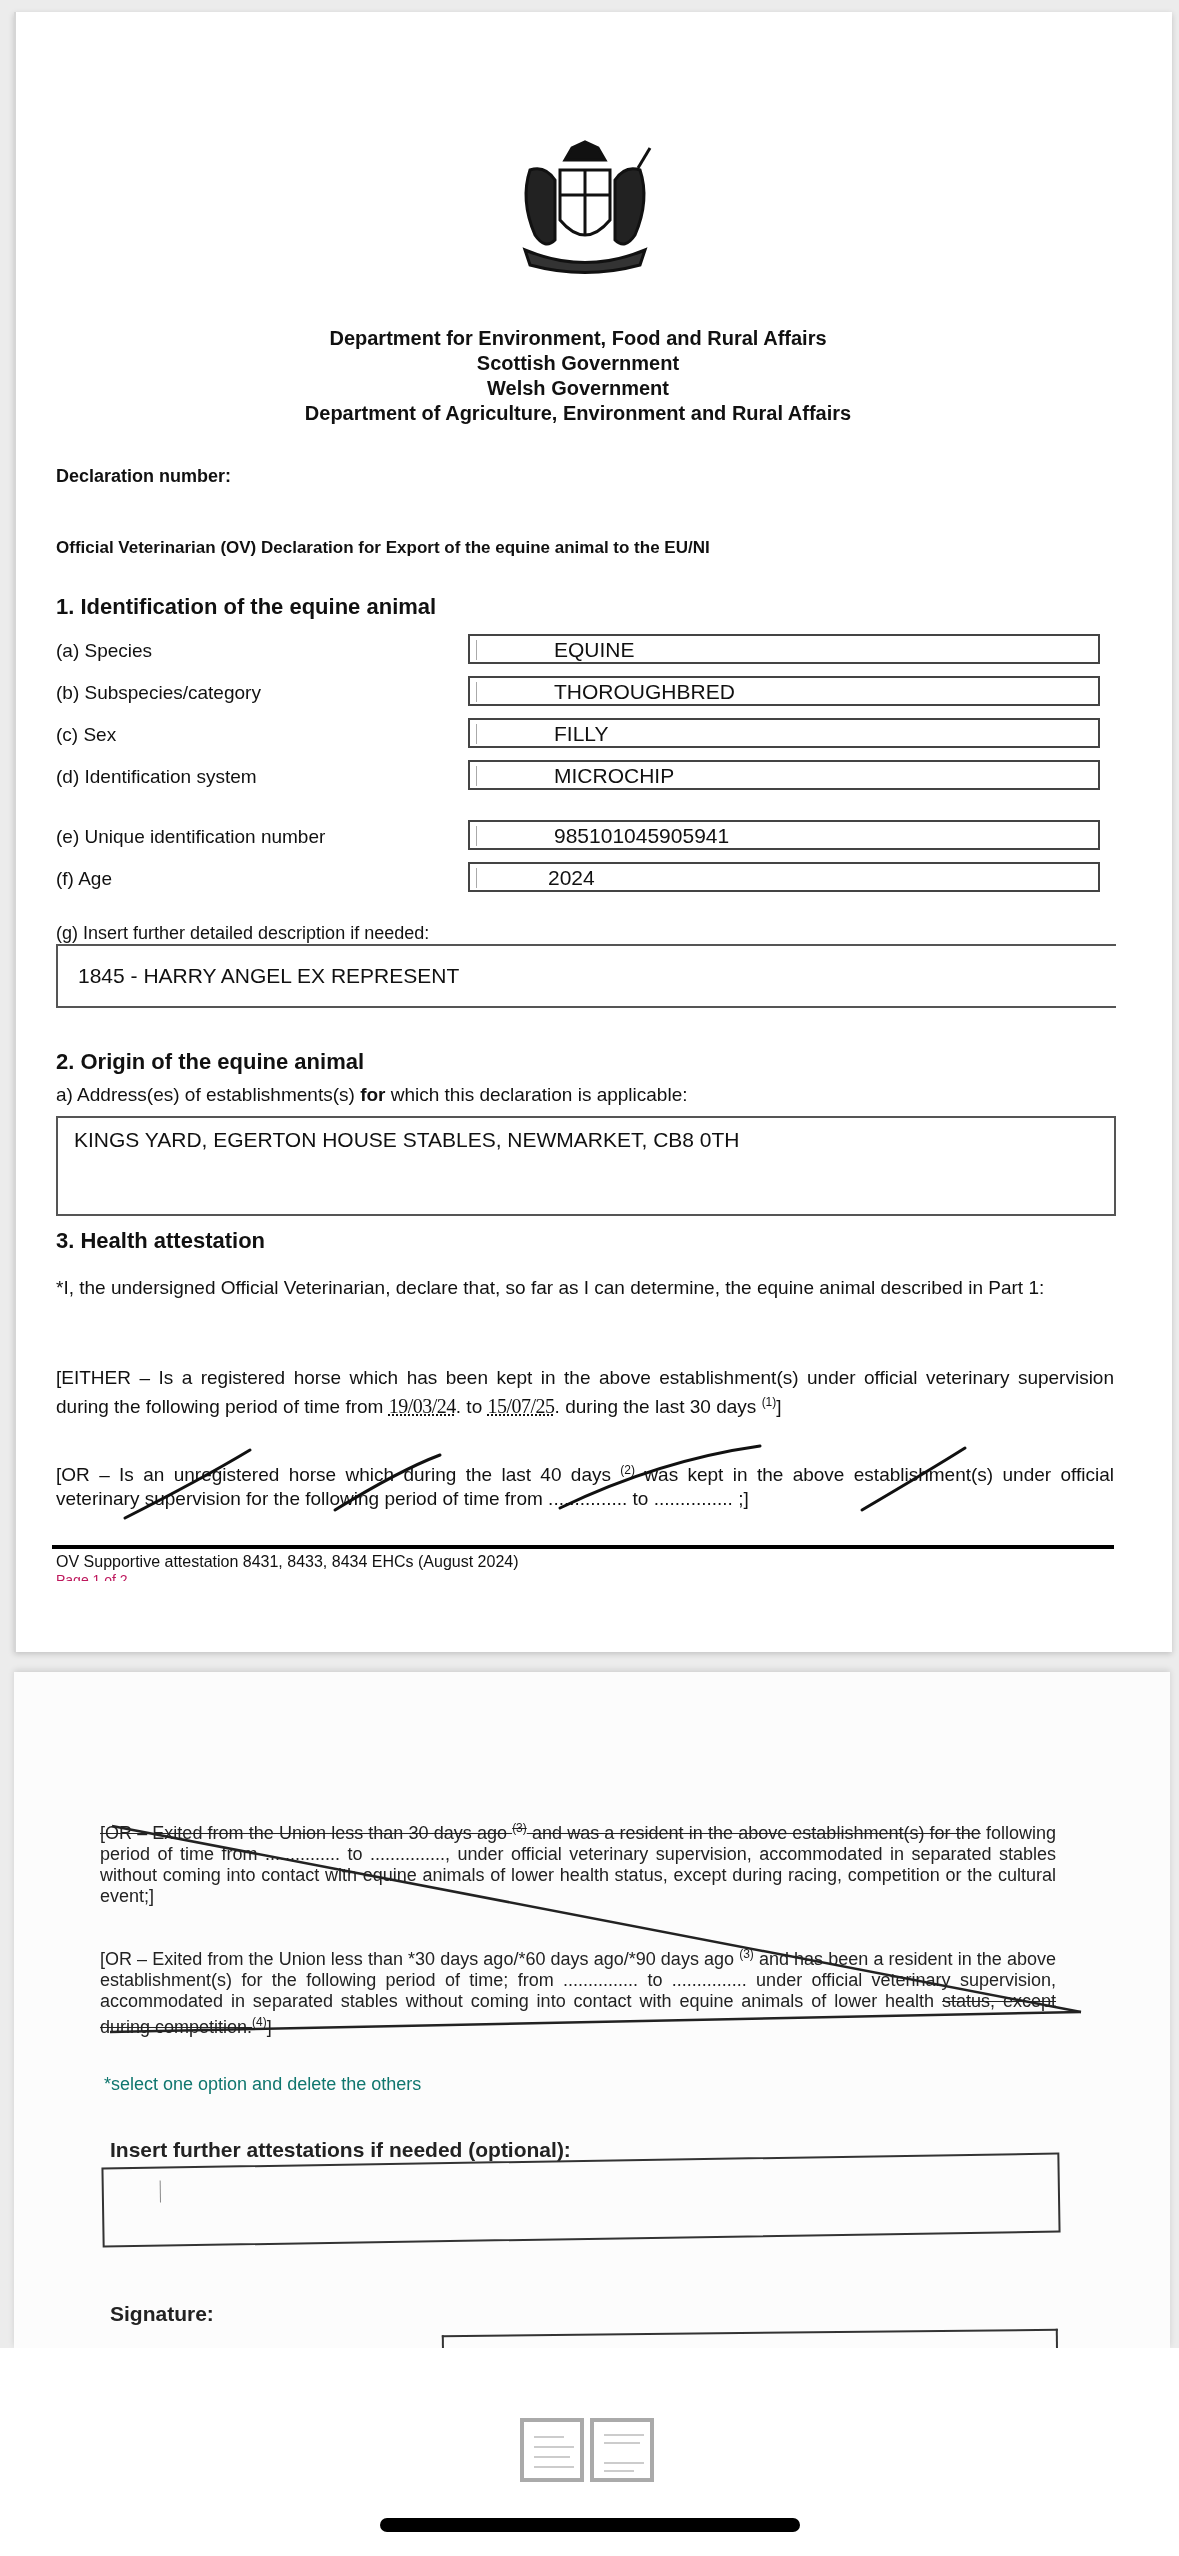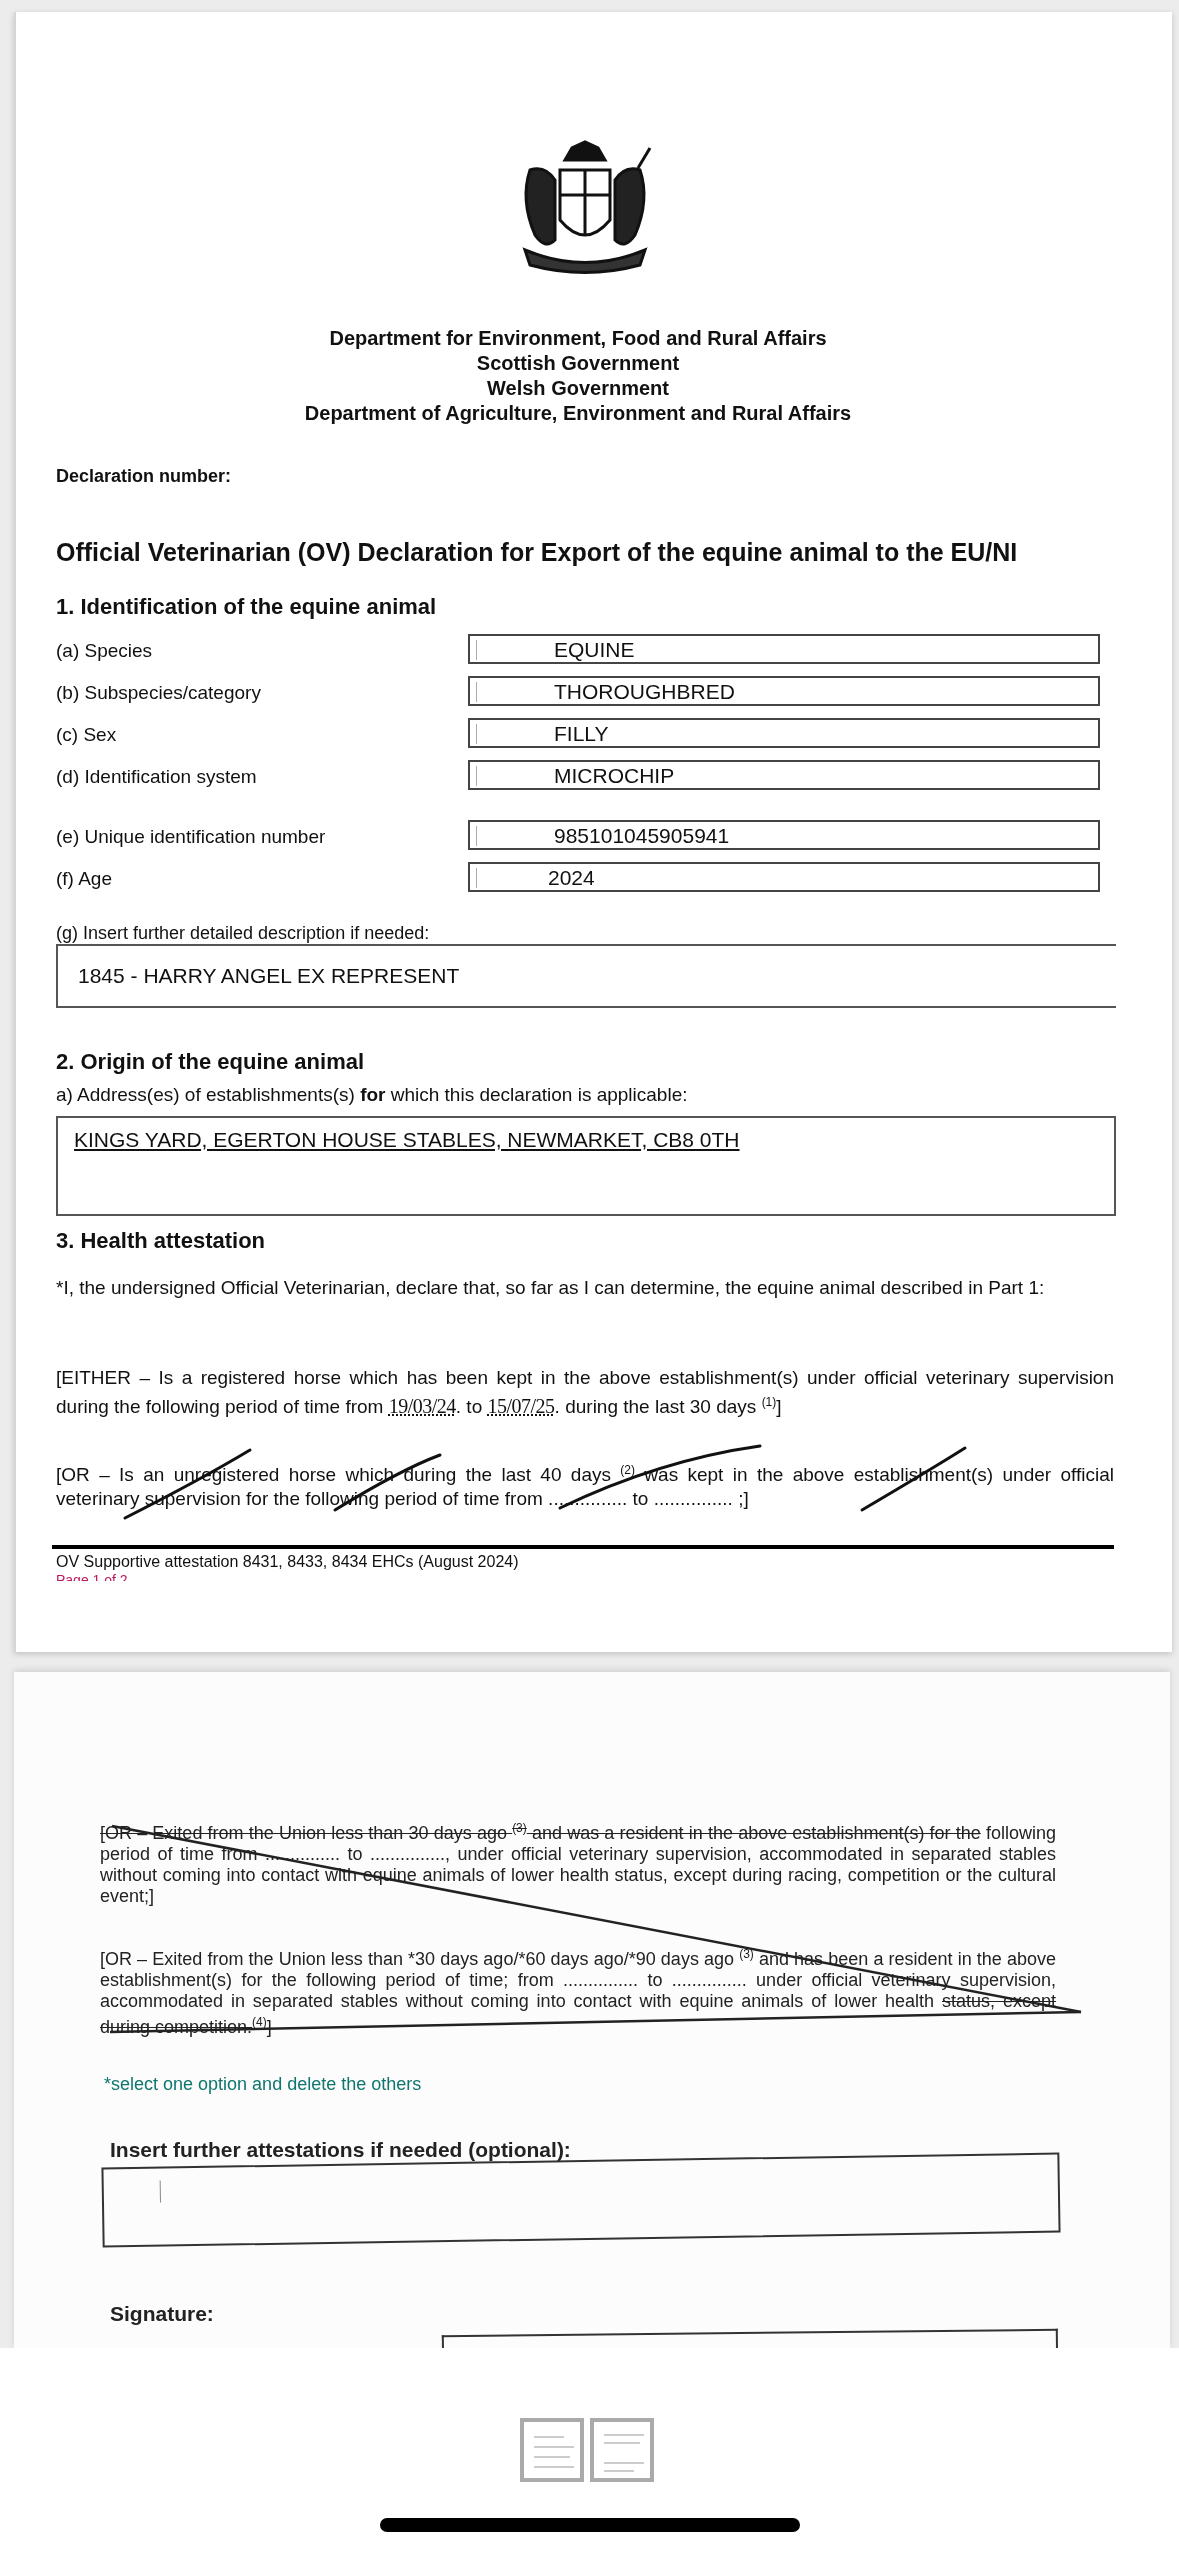--- a/index.html
+++ b/index.html
@@ -27,33 +27,33 @@
   .signal { display:flex; align-items:flex-end; gap:5px; height:34px; }
   .signal span { width:9px; border-radius:2px; background:#000; }
   .signal span.dim { background:#c8c8c8; }
   .battery { position:relative; background:#000; color:#fff; font-weight:bold; font-size:32px; border-radius:12px; padding:2px 8px; line-height:36px; }
   .battery::after { content:""; position:absolute; right:-8px; top:14px; width:4px; height:10px; background:#000; border-radius:0 3px 3px 0; }
 
   
   .crest { position:absolute; left:510px; top:140px; width:150px; height:135px; }
   .dept { position:absolute; left:0; width:1156px; text-align:center; font-weight:bold; font-size:20px; line-height:25px;margin-top:48px; }
   .decl-no { position:absolute; left:56px; top:466px; font-size:18px;font-weight:bold; }
-  .main-title { position:absolute; left:56px; top:538px; font-size:25px; font-weight:bold; }
+  .main-title { position:absolute; left:56px; top:538px; font-size:17px; font-weight:bold; }
   .h2 { position:absolute; left:56px; font-size:22px; font-weight:bold; }
   .row-label { position:absolute; left:56px; font-size:19px; }
   .field-box {
     position:absolute; left:468px; width:632px; height:30px;
     border:2px solid #444; box-sizing:border-box; background:#fff;
     font-size:21px; line-height:28px; padding-left:84px;
   }
   .field-box::before { content:""; position:absolute; left:6px; top:4px; width:1px; height:20px; background:#aaa; }
   .g-label { position:absolute; left:56px; top:923px; font-size:18px; }
   .g-box { position:absolute; left:56px; top:944px; width:1060px; height:64px; border-top:2px solid #555; border-bottom:2px solid #555; border-left:2px solid #555; box-sizing:border-box; font-size:21px; padding:18px 0 0 20px; }
   .addr-label { position:absolute; left:56px; top:1084px; font-size:19px; }
-  .addr-box { position:absolute; left:56px; top:1116px; width:1060px; height:100px; border:2px solid #555; box-sizing:border-box; font-size:21px; padding:10px 12px 0 16px;text-decoration:underline; }
+  .addr-box { position:absolute; left:56px; top:1116px; width:1060px; height:100px; border:2px solid #555; box-sizing:border-box; font-size:21px; padding:10px 12px 0 16px; }
   .para { position:absolute; left:56px; width:1058px; font-size:19px; line-height:24px; text-align:justify; }
   .sup { font-size:12px; vertical-align:super; }
   .hand { font-family:Liberation Serif, serif; font-size:20px; letter-spacing:-0.5px; text-decoration:underline dotted; }
   .rule { position:absolute; left:52px; top:1545px; width:1062px; height:4px; background:#000; }
   .footer1 { position:absolute; left:56px; top:1553px; font-size:16px; }
   .footer2 { position:absolute; left:56px; top:1572px; font-size:14px; height:9px; overflow:hidden; color:#be185d; }
 
   
   .p2para { position:absolute; left:100px; width:956px; font-size:18px; line-height:21px; text-align:justify; color:#222; }
   .strike { text-decoration:line-through; }

